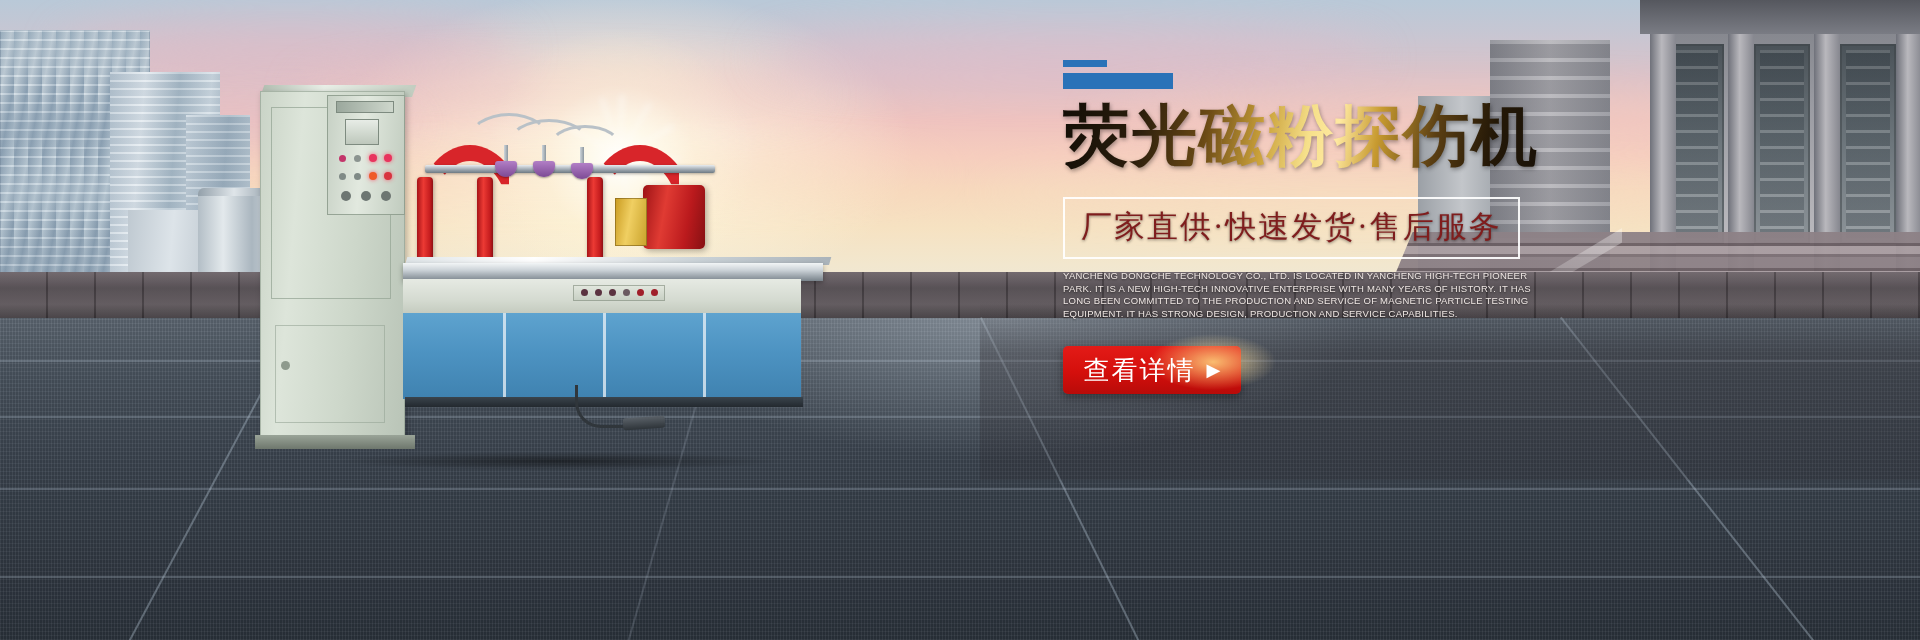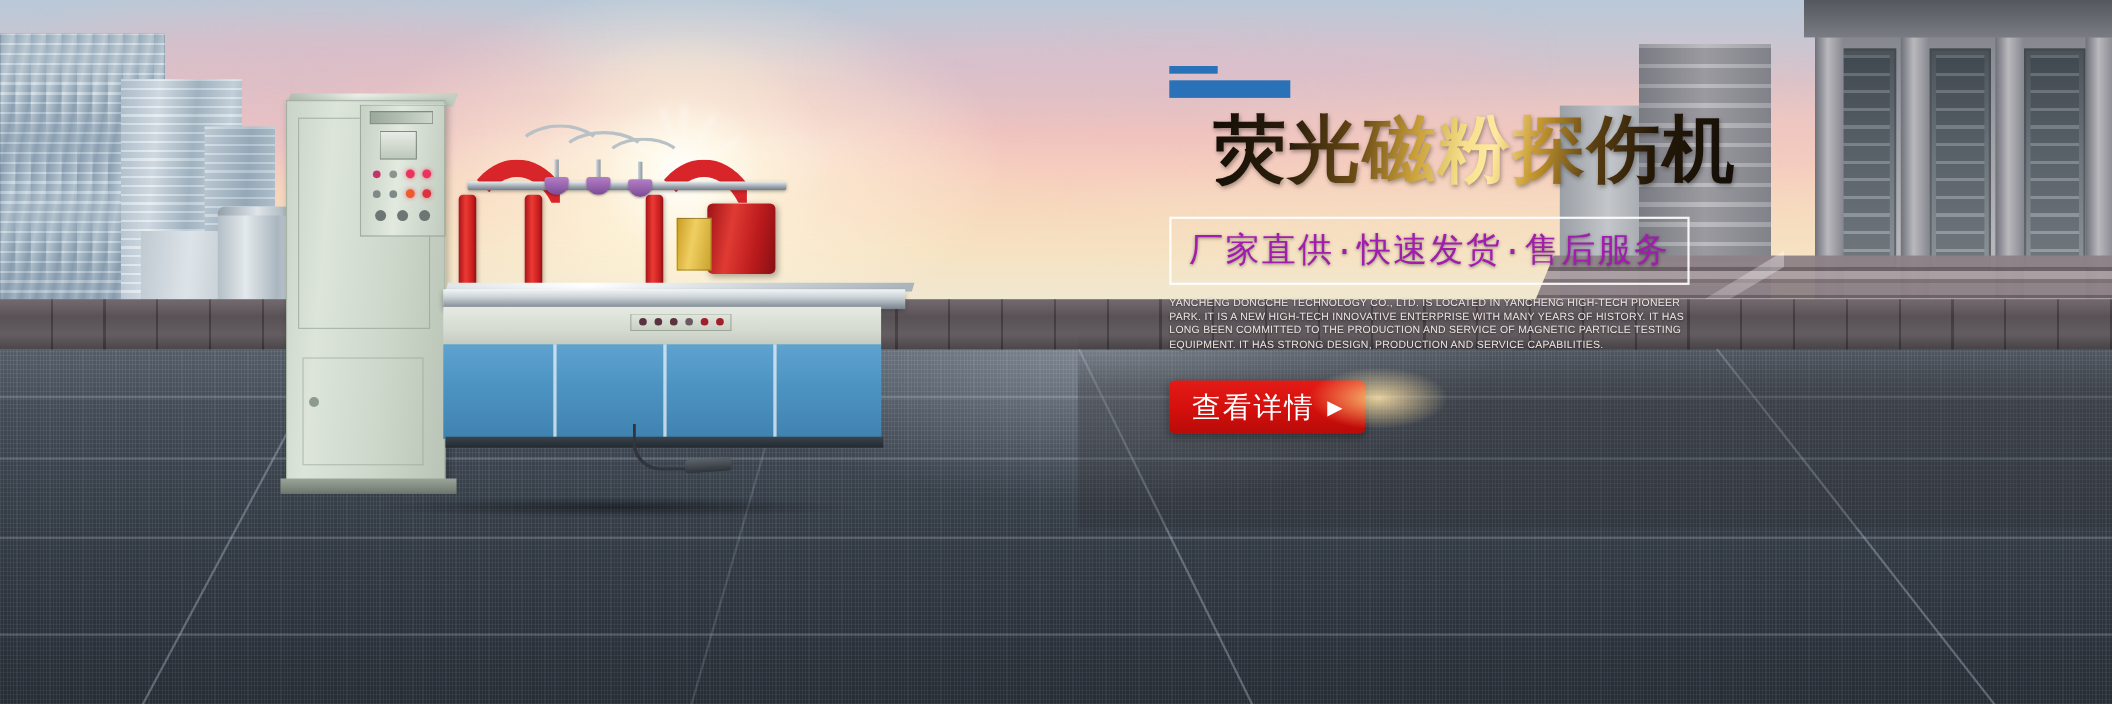--- a/index.html
+++ b/index.html
@@ -342,22 +342,22 @@
     background:radial-gradient(ellipse 90px 40px at 50% 50%, rgba(255,215,120,.85), rgba(255,200,90,0) 70%);
     pointer-events:none;mix-blend-mode:screen;
   }
 
   .slogan-box{
     margin-top:16px;display:inline-block;
     border:2px solid rgba(255,255,255,.92);
     padding:7px 16px 9px 16px;
   }
   .slogan-text{
-    font-size:31px;color:#a21caf;letter-spacing:2px;white-space:nowrap;
-    font-family:Liberation Mono, monospace;
+    font-size:31px;color:#7f1d1d;letter-spacing:2px;white-space:nowrap;
+    font-family:Liberation Serif, serif;
     text-shadow:0 1px 3px rgba(0,0,0,.45);
   }
 
   .eng-para{
     margin-top:11px;width:478px;
     font-size:9.5px;line-height:12.5px;color:#efe7e4;letter-spacing:.25px;
     font-family:"Liberation Sans","DejaVu Sans",sans-serif;
     text-shadow:0 1px 2px rgba(0,0,0,.55);
   }
 
@@ -504,21 +504,21 @@
 
   <div class="text-vignette"></div>
 
   <div class="textcol">
 
     <div class="bar-small"></div>
     <div class="bar-big"></div>
 
 
 
-    <div style="position:relative;margin-left:40px;">
+    <div style="position:relative;">
       <div class="cn-main">荧光磁粉探伤机</div>
       <div class="glow-spot"></div>
     </div>
 
     <div class="slogan-box">
       <div class="slogan-text">厂家直供·快速发货·售后服务</div>
     </div>
 
     <div class="eng-para">YANCHENG DONGCHE TECHNOLOGY CO., LTD. IS LOCATED IN YANCHENG HIGH-TECH PIONEER PARK. IT IS A NEW HIGH-TECH INNOVATIVE ENTERPRISE WITH MANY YEARS OF HISTORY. IT HAS LONG BEEN COMMITTED TO THE PRODUCTION AND SERVICE OF MAGNETIC PARTICLE TESTING EQUIPMENT. IT HAS STRONG DESIGN, PRODUCTION AND SERVICE CAPABILITIES.</div>
 

